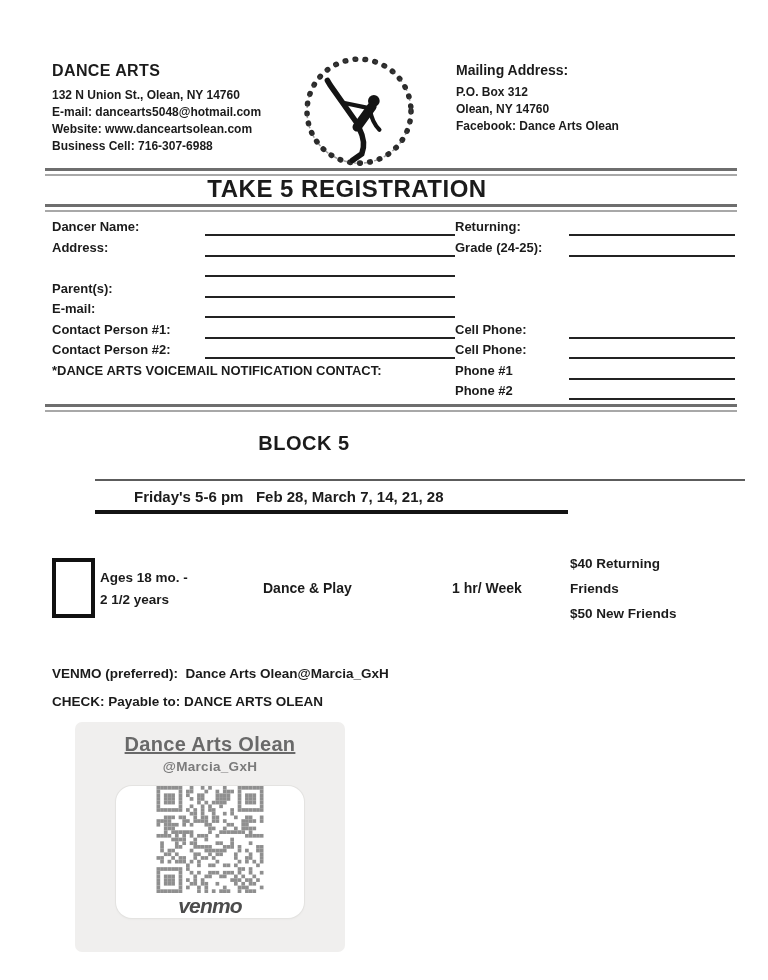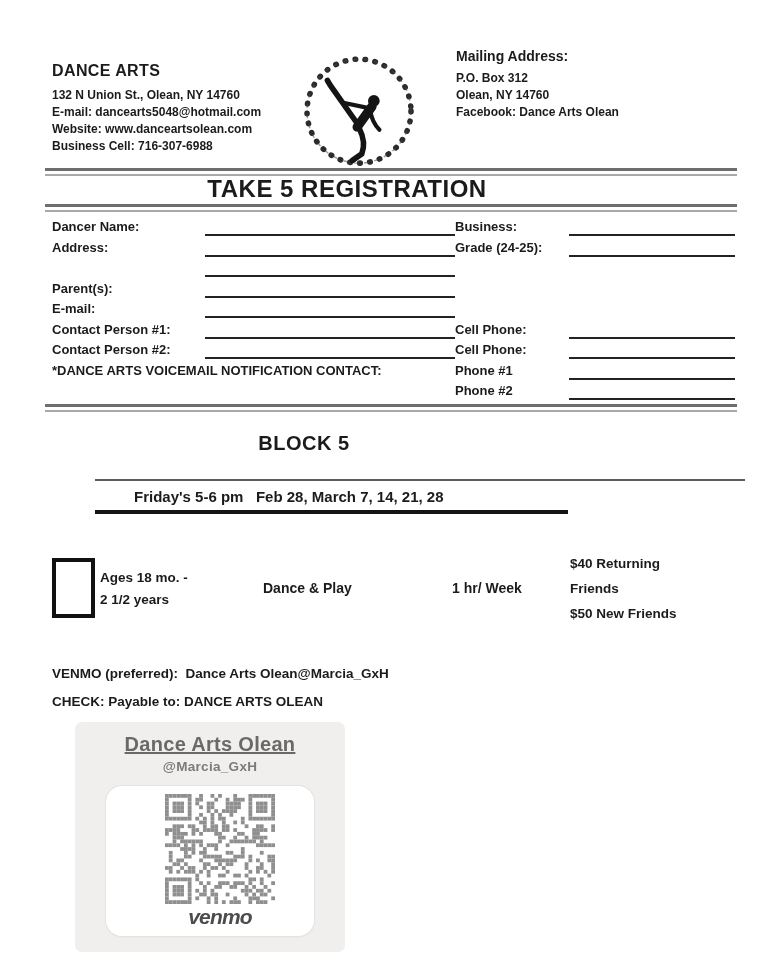--- a/index.html
+++ b/index.html
@@ -6,21 +6,21 @@
   .page{
     position:relative;width:768px;height:980px;background:#ffffff;
     font-family:"Liberation Sans", sans-serif;color:#1b1b1b;overflow:hidden;
   }
 
   
   .hdr-left{position:absolute;left:52px;top:62px;width:255px;}
   .studio-name{font-size:16px;font-weight:bold;letter-spacing:.4px;margin-bottom:7px;}
   .hdr-line{font-size:12px;font-weight:bold;line-height:17px;white-space:nowrap;}
   .hdr-logo{position:absolute;left:293px;top:48px;width:132px;height:130px;}
-  .hdr-right{position:absolute;left:456px;top:48px;width:260px;}
+  .hdr-right{position:absolute;left:456px;top:62px;width:260px;}
   .mailing-title{font-size:14px;font-weight:bold;margin-bottom:6px;}
 
   
   .rule{position:absolute;left:45px;width:692px;height:3px;
         border-top:3px solid #6e6e6e;border-bottom:2px solid #a8a8a8;background:#fff;}
   .rule-1{top:168px;}
   .rule-2{top:204px;}
   .rule-3{top:404px;}
 
   
@@ -55,23 +55,23 @@
 
   
   .pay-venmo{position:absolute;left:52px;top:666px;font-size:13.5px;font-weight:bold;white-space:pre;}
   .pay-check{position:absolute;left:52px;top:694px;font-size:13.5px;font-weight:bold;white-space:pre;}
 
   
   .venmo-card{position:absolute;left:75px;top:722px;width:270px;height:230px;
               background:#f0efee;border-radius:7px;text-align:center;}
   .venmo-name{padding-top:11px;font-size:20px;font-weight:600;color:#696969;letter-spacing:.3px;text-decoration:underline;}
   .venmo-handle{margin-top:3px;font-size:13.5px;font-weight:bold;color:#7b7b7b;letter-spacing:.3px;}
-  .qr-box{width:188px;height:150px;margin:12px auto 0;background:#ffffff;border-radius:16px;
+  .qr-box{width:188px;height:132px;margin:12px auto 0;background:#ffffff;border-radius:16px;
           box-shadow:0 0 0 1px #e4e3e1, 0 1px 3px rgba(0,0,0,.05);
-          display:flex;flex-direction:column;align-items:center;justify-content:center;padding-left:20px;}
+          display:flex;flex-direction:column;align-items:center;justify-content:center;}
   .qr-svg{width:110px;height:110px;display:block;}
   .venmo-wordmark{font-size:21px;font-style:italic;font-weight:800;color:#4c4c4c;
                   letter-spacing:-.8px;margin-top:1px;}
 </style>
 </head>
 <body>
 
 <div class="page">
 
   <div class="hdr-left">
@@ -105,21 +105,21 @@
   </div>
 
   <div class="rule rule-1"></div>
   <div class="doc-title">TAKE 5 REGISTRATION</div>
   <div class="rule rule-2"></div>
 
   <div class="form-grid">
 
     <div class="flabel">Dancer Name:</div>
     <div class="wline"></div>
-    <div class="flabel">Business:</div>
+    <div class="flabel">Returning:</div>
     <div class="wline"></div>
 
     <div class="flabel">Address:</div>
     <div class="wline"></div>
     <div class="flabel">Grade (24-25):</div>
     <div class="wline"></div>
 
     <div class="flabel"></div>
     <div class="wline"></div>
     <div class="flabel"></div>

